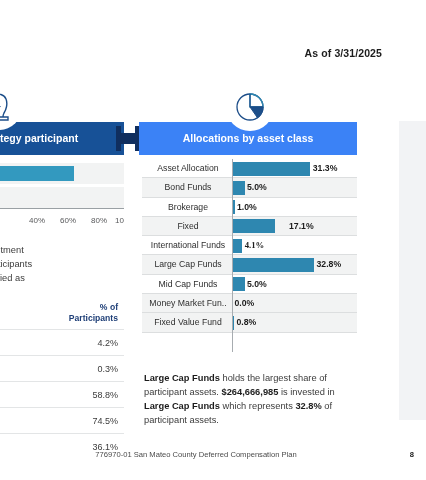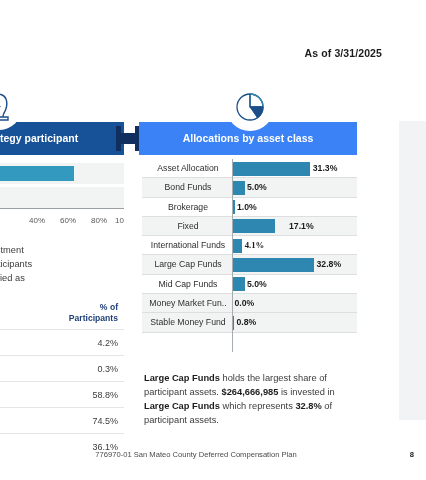--- a/index.html
+++ b/index.html
@@ -456,21 +456,21 @@
       <span class="val" style="left: 105px;">5.0%</span>
     </div>
     <div class="row alt">
       <div class="sep"></div>
       <span class="cat">Money Market Fun..</span>
       <div class="bar" style="width: 0px; background: rgb(46, 135, 176);"></div>
       <span class="val" style="left: 92.5px;">0.0%</span>
     </div>
     <div class="row alt">
       <div class="sep"></div>
-      <span class="cat">Stable Money Fund</span>
+      <span class="cat">Fixed Value Fund</span>
       <div class="bar" style="width: 2px; background: rgb(46, 135, 176);"></div>
       <span class="val" style="left: 94.5px;">0.8%</span>
     </div>
     <div class="axis-line"></div>
 </div>
 
 <p class="main-para">
   <b>Large Cap Funds</b><span> holds the largest share of participant assets. </span><b>$264,666,985</b><span> is invested in </span><b>Large Cap Funds</b><span> which represents </span><b>32.8%</b><span> of participant assets.</span>
 </p>
 

